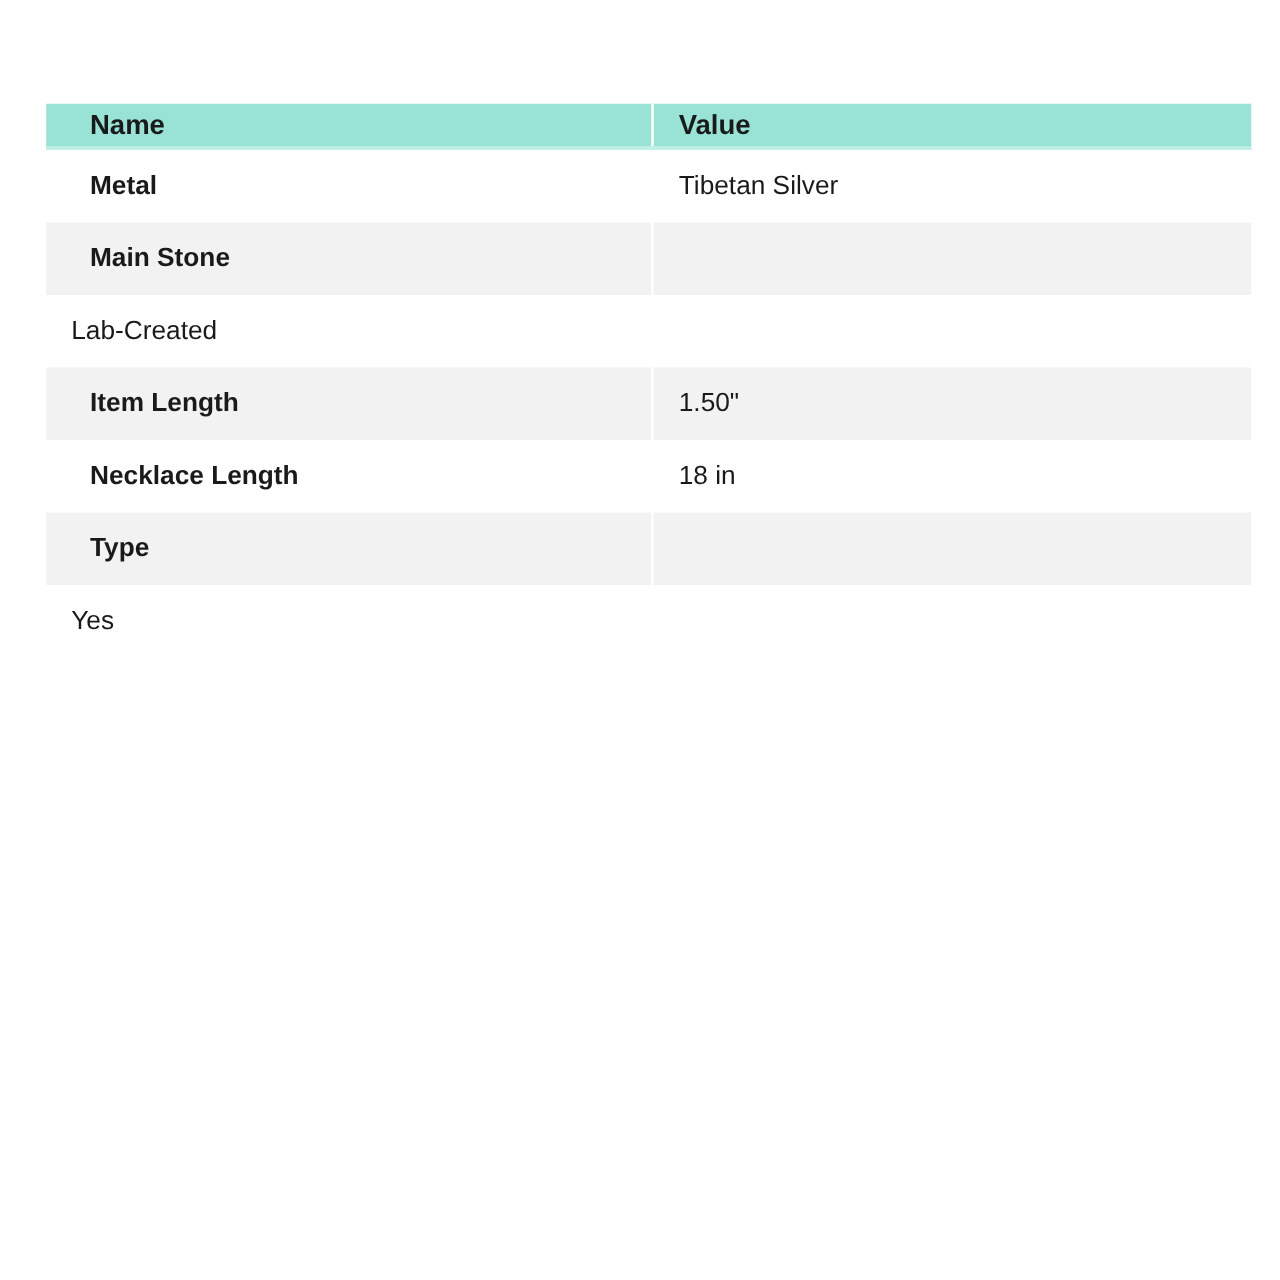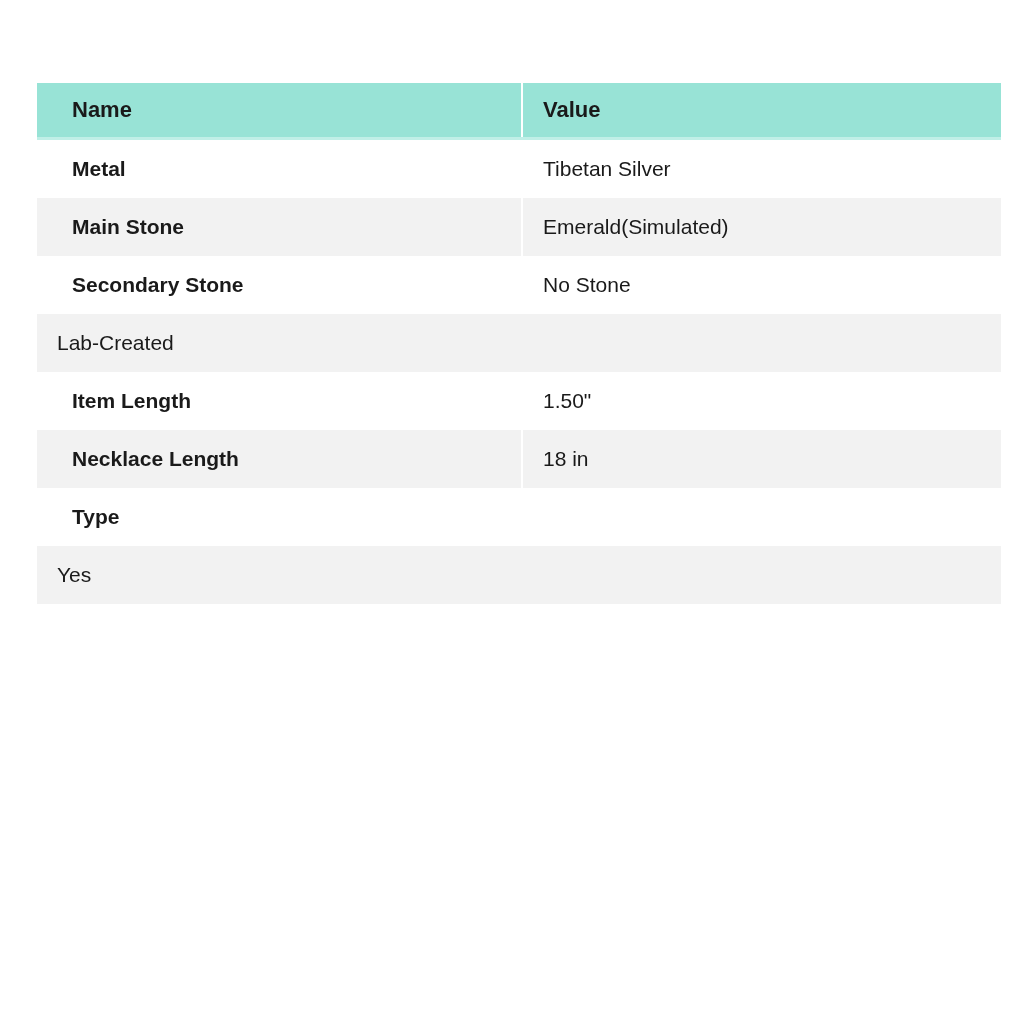--- a/index.html
+++ b/index.html
@@ -25,21 +25,21 @@
     top: 83px;
     width: 964px;
   }
   .tr {
     display: flex;
     width: 100%;
     height: 58px;
     background: var(--row-bg);
   }
   .tr.header {
-    height: 57px;
+    height: 37px;
     background: var(--header-bg);
     border-bottom: 3px solid var(--header-border-bottom);
   }
   
   .tbody .tr:nth-child(even) { background: var(--stripe-bg); }
   .td {
     display: flex;
     align-items: center;
     font-size: 21px;
     font-weight: 400;
@@ -76,27 +76,22 @@
 
   <div class="tbody">
 
     <div class="tr">
       <div class="td name-col">Metal</div>
       <div class="td value-col">Tibetan Silver</div>
     </div>
 
     <div class="tr">
       <div class="td name-col">Main Stone</div>
-      <div class="td value-col">Emerald(Simulated)</div>
     </div>
 
-    <div class="tr">
-      <div class="td name-col">Secondary Stone</div>
-      <div class="td value-col">No Stone</div>
-    </div>
 
     <div class="tr">
       <div class="td value-col">Lab-Created</div>
     </div>
 
     <div class="tr">
       <div class="td name-col">Item Length</div>
       <div class="td value-col">1.50"</div>
     </div>
 

